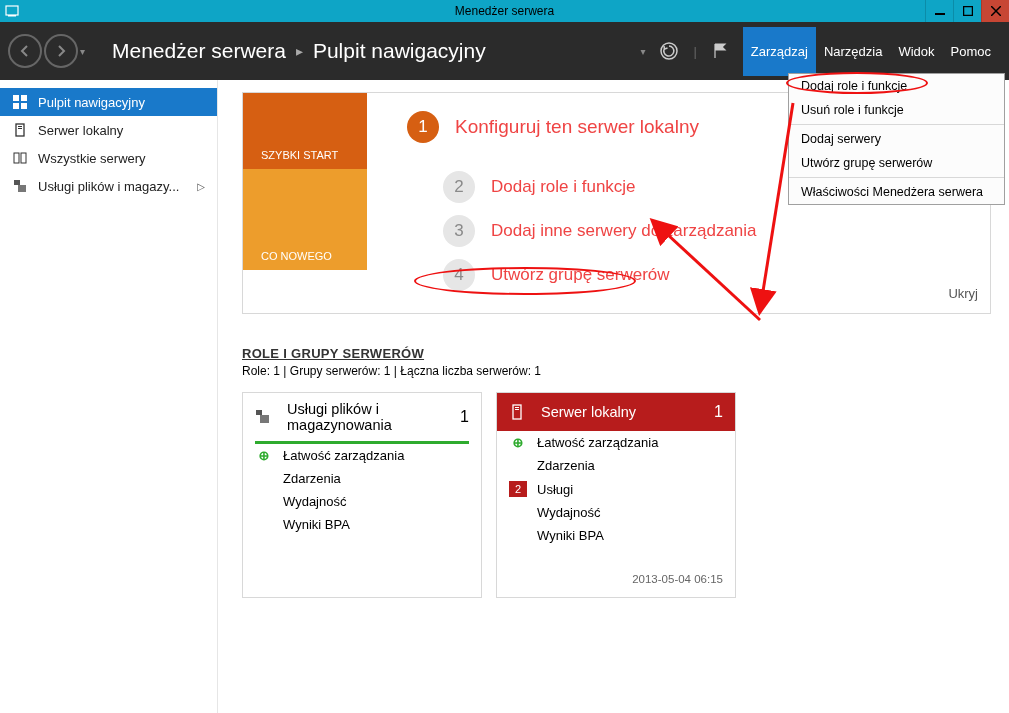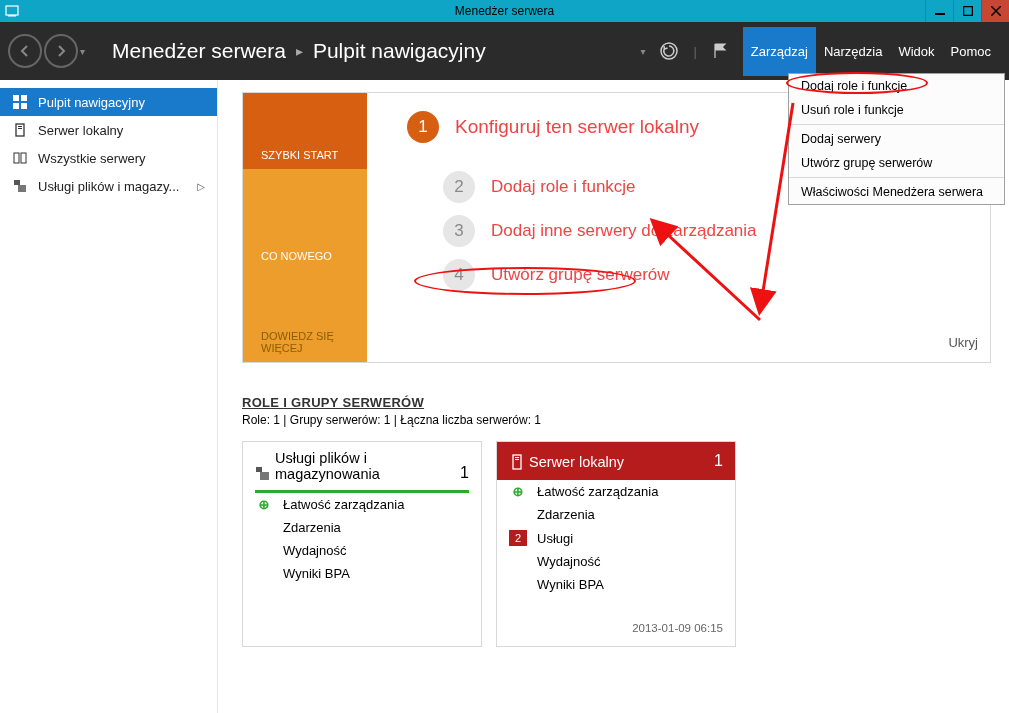--- a/index.html
+++ b/index.html
@@ -59,21 +59,21 @@
   .wlink { color: #ef4444; font-size: 19px; font-weight: 400; }
   .wrow { display: flex; align-items: center; gap: 16px; margin-left: 56px; margin-bottom: 12px; }
   .wrow .wlink { font-size: 17px; }
   .whide { position: absolute; bottom: 12px; right: 12px; font-size: 13px; color: #555; }
 
   
   .roles-hdr { margin-top: 32px; font-size: 13px; font-weight: 600; letter-spacing: 0.3px; color: #333; text-decoration: underline; }
   .roles-sub { font-size: 12px; color: #000000; margin-top: 3px; }
   .tiles { display: flex; gap: 14px; margin-top: 14px; }
   .tile { border: 1px solid #d8d8d8; width: 240px; padding: 8px 12px 12px; font-size: 13px; }
-  .tile-head { display: flex; align-items: flex-end; gap: 4px; padding-bottom: 8px; }
+  .tile-head { display: flex; align-items: center; gap: 16px; padding-bottom: 8px; }
   .tile-title { flex: 1; font-size: 14.5px; }
   .tile-count { font-size: 16px; }
   .tile.green .tile-head { border-bottom: 3px solid #2eab2e; }
   .tile.red .tile-head { background: #b71c1c; color: #fff; margin: -8px -12px 0; padding: 10px 12px; }
   .tile .row { display: flex; align-items: center; gap: 10px; padding: 4px 0; }
   .tile .row .ind { width: 18px; display:flex; justify-content:center; }
   .tile .row .ind.arrow { color: #2eab2e; font-weight: bold; }
   .tile .row .ind.badge { background: #b71c1c; color:#fff; width:18px; height:16px; font-size:11px; display:flex; align-items:center; justify-content:center; }
   .tile .timestamp { text-align: right; font-size: 11.5px; color: #666; margin-top: 26px; }
   .thead-icon { width:16px; height:16px; flex-shrink:0;}
@@ -210,21 +210,20 @@
       <span class="expand">▷</span>
     </div>
   </div>
 
   <div class="main">
 
     <div class="welcome">
       <div class="wside">
         <div class="wtab t1">SZYBKI START</div>
         <div class="wtab t2">CO NOWEGO</div>
-        <div class="wtab t3">DOWIEDZ SIĘ WIĘCEJ</div>
       </div>
       <div class="wbody">
         <div class="wh1">
           <span class="circle orange">1</span>
           <span class="wlink">Konfiguruj ten serwer lokalny</span>
         </div>
         <div class="wrow">
           <span class="circle grey">2</span>
           <span class="wlink">Dodaj role i funkcje</span>
         </div>
@@ -294,21 +293,21 @@
             <span>Usługi</span>
           </div>
         <div class="row">
             <span class="ind"></span>
             <span>Wydajność</span>
           </div>
         <div class="row">
             <span class="ind"></span>
             <span>Wyniki BPA</span>
           </div>
-        <div class="timestamp">2013-01-09 06:15</div>
+        <div class="timestamp">2013-05-04 06:15</div>
       </div>
     </div>
 
   </div>
 </div>
 
 <div class="annotation ellipse" style="top:72px; left:786px; width:142px; height:22px;"></div>
 <div class="annotation ellipse" style="top:267px; left:414px; width:222px; height:28px;"></div>
 
 <svg class="arrowsvg">

